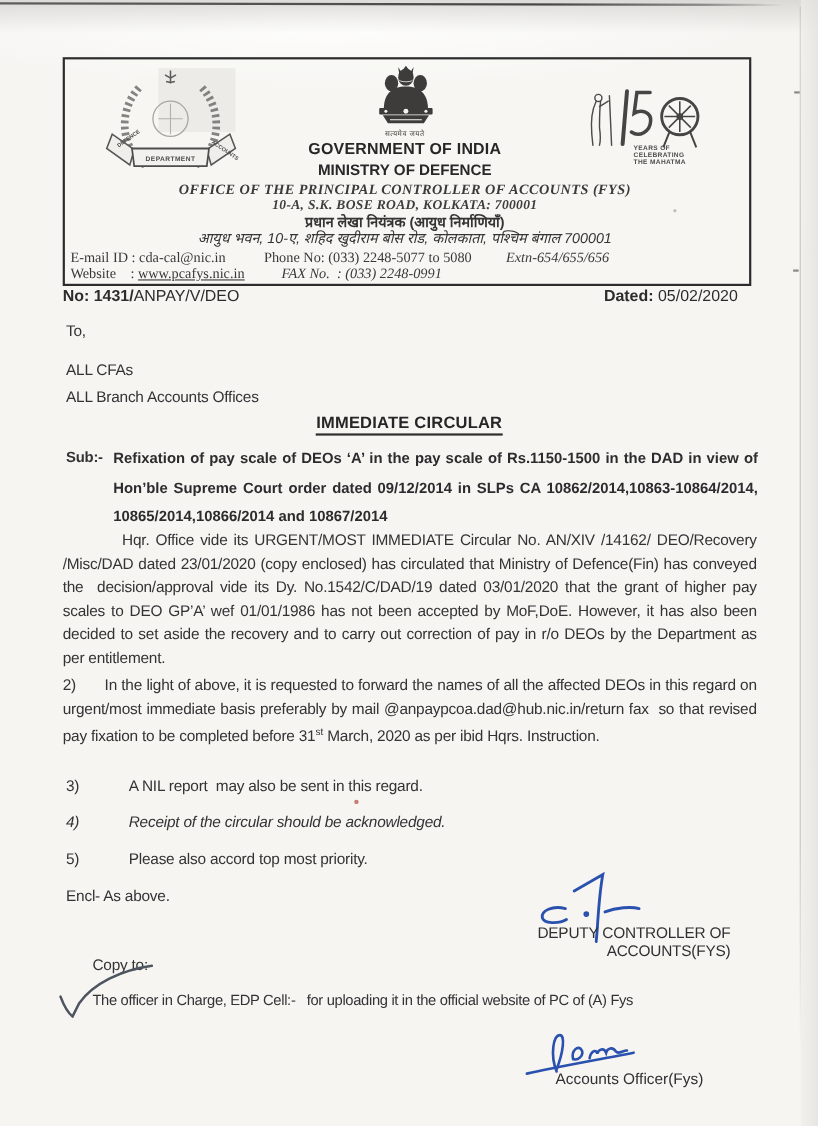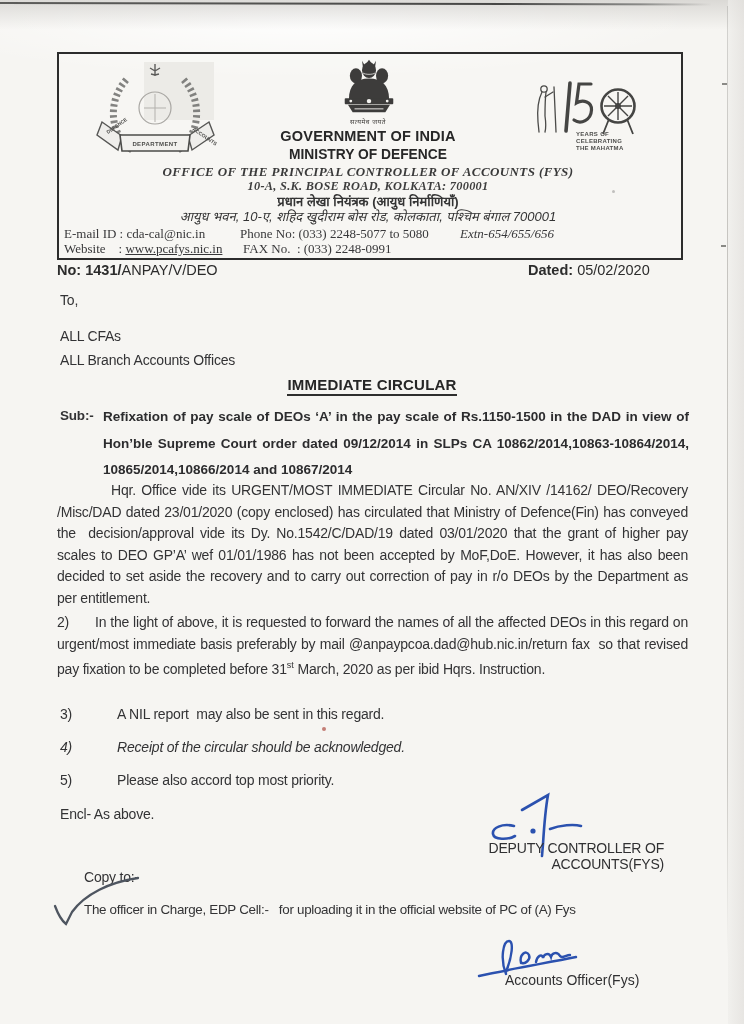--- a/index.html
+++ b/index.html
@@ -136,24 +136,24 @@
   <div class="abs lh-center t-ministry">MINISTRY OF DEFENCE</div>
   <div class="abs lh-center t-office">OFFICE OF THE PRINCIPAL CONTROLLER OF ACCOUNTS (FYS)</div>
   <div class="abs lh-center t-address">10-A, S.K. BOSE ROAD, KOLKATA: 700001</div>
   <div class="abs lh-center t-hindi1">प्रधान लेखा नियंत्रक (आयुध निर्माणियाँ)</div>
   <div class="abs lh-center t-hindi2">आयुध भवन, 10-ए, शहिद खुदीराम बोस रोड, कोलकाता, पश्चिम बंगाल 700001</div>
 
   <div class="abs contact" style="left:64px;top:226px;">E-mail ID : cda-cal@nic.in</div>
   <div class="abs contact" style="left:240px;top:226px;">Phone No: (033) 2248-5077 to 5080</div>
   <div class="abs contact" style="left:460px;top:226px;font-style:italic;">Extn-654/655/656</div>
   <div class="abs contact" style="left:64px;top:241px;"><span>Website    : </span><span class="u">www.pcafys.nic.in</span></div>
-  <div class="abs contact" style="left:243px;top:241px;">FAX No.  : (033) 2248-0991</div>
+  <div class="abs contact" style="left:256px;top:241px;font-style:italic;">FAX No.  : (033) 2248-0991</div>
 
   <div class="abs refline" style="left:57px;top:262px;"><span class="bold">No: 1431/</span><span>ANPAY/V/DEO</span></div>
-  <div class="abs refline" style="left:528px;top:262px;"><span class="bold">Dated:</span><span> 05/02/2020</span></div>
+  <div class="abs refline" style="left:549px;top:262px;"><span class="bold">Dated:</span><span> 05/02/2020</span></div>
 
   <div class="abs body-text" style="left:60px;top:292px;">To,</div>
   <div class="abs body-text" style="left:60px;top:328px;text-align:center;">ALL CFAs</div>
   <div class="abs body-text" style="left:60px;top:352px;">ALL Branch Accounts Offices</div>
 
   <div class="abs title-wrap"><span class="title-line">IMMEDIATE CIRCULAR</span></div>
 
   <div class="abs body-text bold" style="left:60px;top:408px;font-size:13.5px;">Sub:-</div>
   <div class="abs subj para" style="left:103px;top:404px;width:586px;">Refixation of pay scale of DEOs ‘A’ in the pay scale of Rs.1150-1500 in the DAD in view of Hon’ble Supreme Court order dated 09/12/2014 in SLPs CA 10862/2014,10863-10864/2014, 10865/2014,10866/2014 and 10867/2014</div>
 

